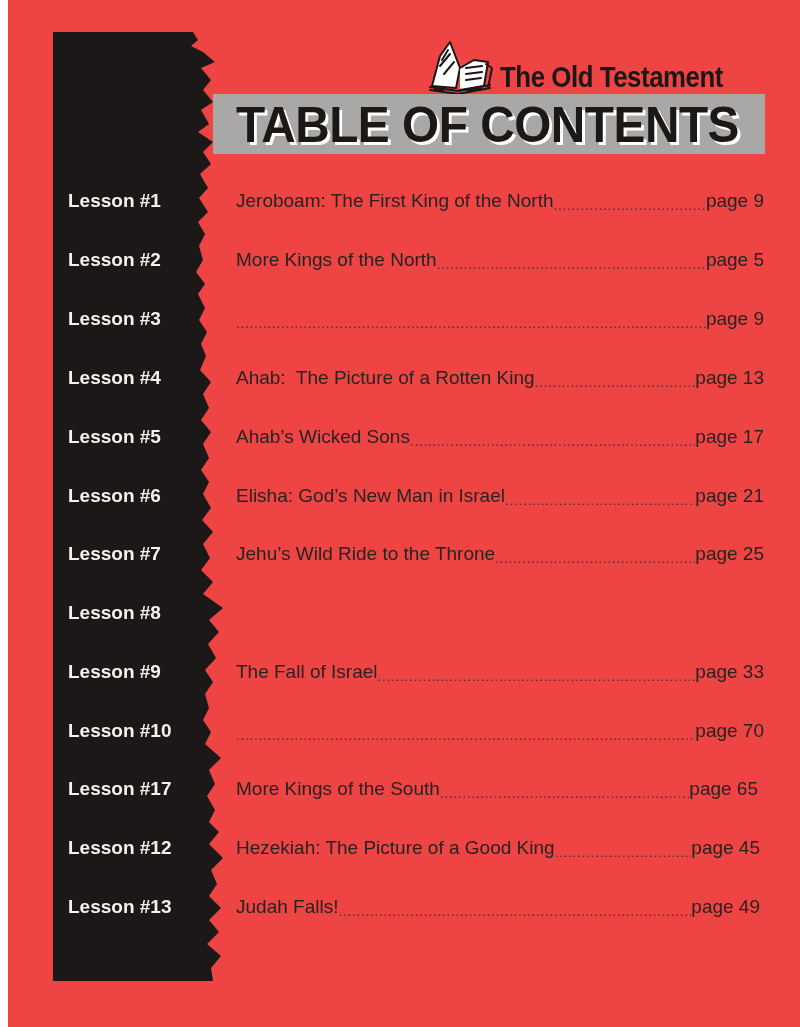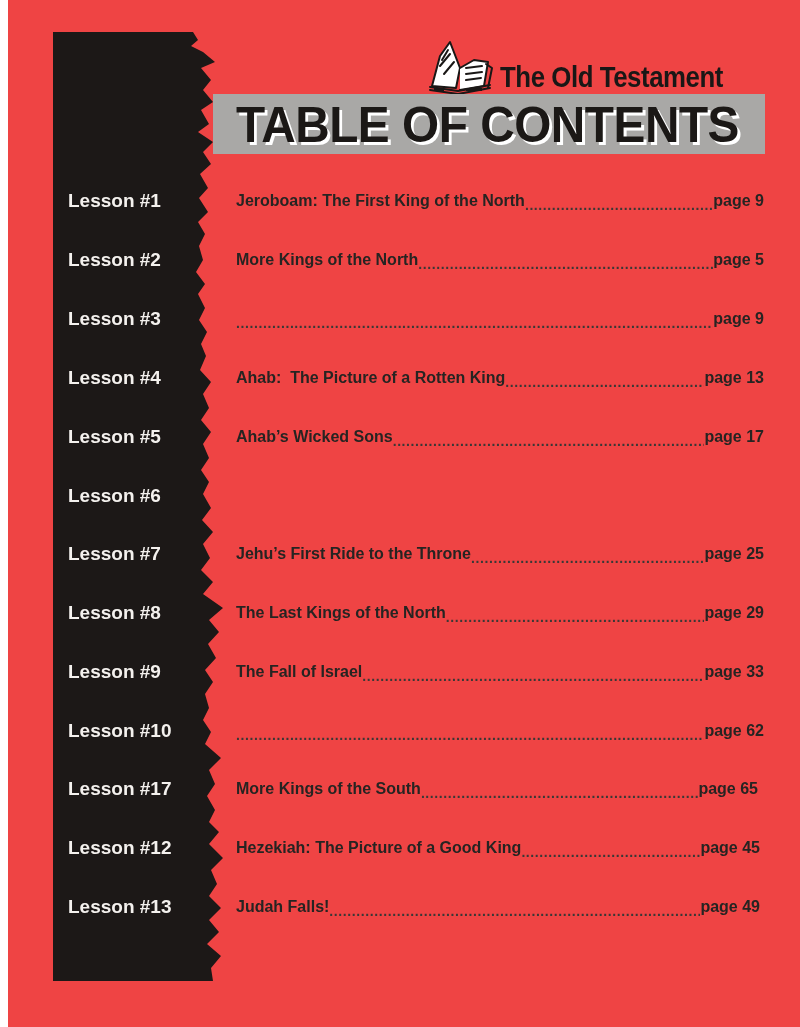--- a/index.html
+++ b/index.html
@@ -104,26 +104,25 @@
       color: #f4f1ee;
       white-space: nowrap;
     }
     .entry {
       position: absolute;
       left: 228px;
       top: 0;
       width: 528px;
       display: flex;
       align-items: center;
-      font-size: 16px;
+      font-size: 19px;
       line-height: 30px;
       color: #262422;
       white-space: nowrap;
       overflow: hidden;
-      font-weight: bold;
     }
     .entry-title { flex: 0 0 auto; }
     .leader {
       flex: 1 1 auto;
       overflow: hidden;
       position: relative;
       height: 30px;
     }
     .leader::after {
       content: "........................................................................................................................................................................";
@@ -223,54 +222,54 @@
       <span class="lesson-label">Lesson #5</span>
       <div class="entry">
         <span class="entry-title">Ahab’s Wicked Sons</span>
         <span class="leader"></span>
         <span class="page-ref">page 17</span>
       </div>
     </div>
 
     <div class="row" style="top:481px">
       <span class="lesson-label">Lesson #6</span>
+      <div class="entry">
+        <span class="entry-title">Elisha: God’s New Man in Israel</span>
+        <span class="leader"></span>
+        <span class="page-ref">page 21</span>
+      </div>
     </div>
 
     <div class="row" style="top:539px">
       <span class="lesson-label">Lesson #7</span>
       <div class="entry">
-        <span class="entry-title">Jehu’s First Ride to the Throne</span>
+        <span class="entry-title">Jehu’s Wild Ride to the Throne</span>
         <span class="leader"></span>
         <span class="page-ref">page 25</span>
       </div>
     </div>
 
     <div class="row" style="top:598px">
       <span class="lesson-label">Lesson #8</span>
-      <div class="entry">
-        <span class="entry-title">The Last Kings of the North</span>
-        <span class="leader"></span>
-        <span class="page-ref">page 29</span>
-      </div>
     </div>
 
     <div class="row" style="top:657px">
       <span class="lesson-label">Lesson #9</span>
       <div class="entry">
         <span class="entry-title">The Fall of Israel</span>
         <span class="leader"></span>
         <span class="page-ref">page 33</span>
       </div>
     </div>
 
     <div class="row" style="top:716px">
       <span class="lesson-label">Lesson #10</span>
       <div class="entry">
         <span class="leader"></span>
-        <span class="page-ref">page 62</span>
+        <span class="page-ref">page 70</span>
       </div>
     </div>
 
     <div class="row" style="top:774px">
       <span class="lesson-label">Lesson #17</span>
       <div class="entry" style="width:522px">
         <span class="entry-title">More Kings of the South</span>
         <span class="leader"></span>
         <span class="page-ref">page 65</span>
       </div>

